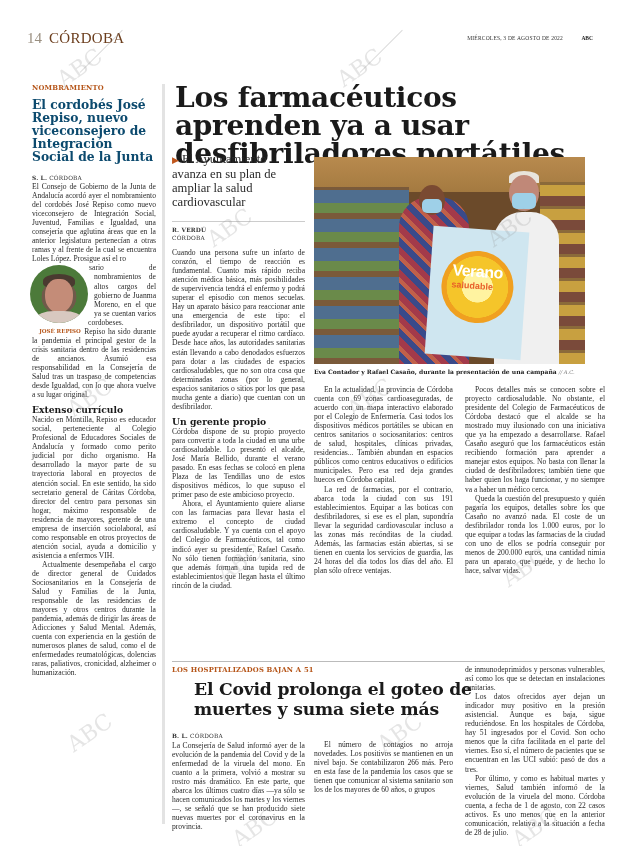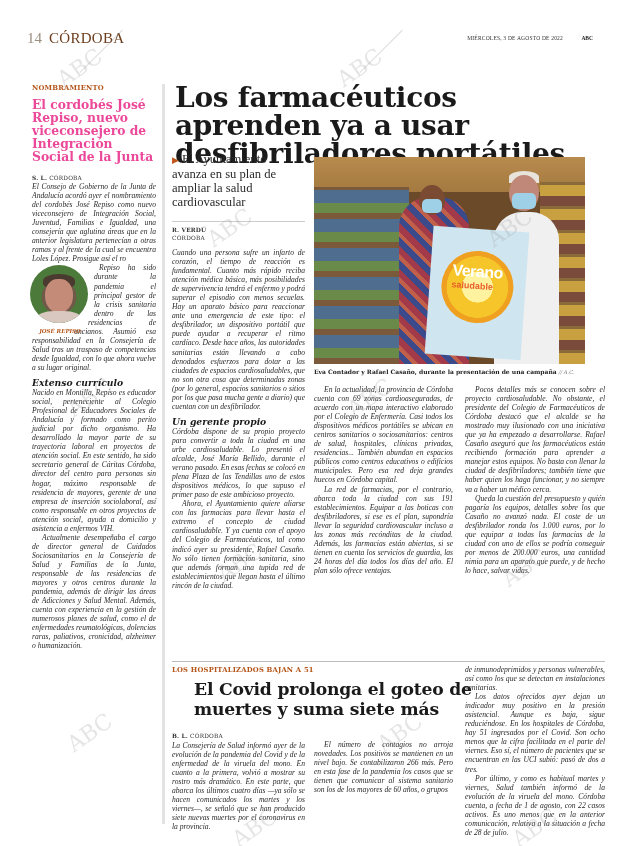--- a/index.html
+++ b/index.html
@@ -10,24 +10,24 @@
   .page-num { position: absolute; left: 0; top: 0; font-family: "Liberation Serif", serif; font-size: 15px; color: #9a8f80; }
   .section-name { position: absolute; left: 22px; top: 0; font-family: "Liberation Serif", serif; font-size: 15px; color: #6b3d1c; letter-spacing: 0.3px; }
   .date-line { position: absolute; right: 30px; top: 5px; font-family: "Liberation Serif", serif; font-size: 5.5px; color: #333; letter-spacing: 0.2px; }
   .brand { position: absolute; right: 0; top: 5px; font-family: "Liberation Serif", serif; font-size: 5.5px; font-weight: bold; color: #222; }
 
   .col-rule { position: absolute; background: #e3e3e3; }
 
   
   .left-col { position: absolute; left: 32px; top: 84px; width: 124px; }
   .kicker { font-family: "DejaVu Serif", serif; font-weight: bold; font-size: 6.8px; color: #b6561a; letter-spacing: 0.2px; }
-  .left-title { margin-top: 6px; font-family: "DejaVu Serif", serif; font-weight: bold; font-size: 12.3px; line-height: 13px; color: #ec4899; }
+  .left-title { margin-top: 6px; font-family: "DejaVu Serif", serif; font-weight: bold; font-size: 12.3px; line-height: 13px; color: #0c4a6e; }
   .byline { margin-top: 12px; font-family: "DejaVu Serif", serif; font-size: 5.8px; color: #333; letter-spacing: 0.2px; }
   .byline b { font-weight: bold; }
-  .body-text { font-family: "Liberation Serif", serif; font-size: 7.6px; line-height: 9.05px; color: #2a2a2a; text-align: justify; font-style: italic; }
+  .body-text { font-family: "Liberation Serif", serif; font-size: 7.6px; line-height: 9.05px; color: #2a2a2a; text-align: justify; }
   .body-text p { text-indent: 0; }
   .body-text p.ind { text-indent: 10px; }
   .subhead { font-family: "DejaVu Serif", serif; font-weight: bold; font-size: 9.2px; color: #1a1a1a; margin: 6px 0 1px 0; }
 
   .portrait-wrap { float: left; width: 60px; height: 72px; margin: 2px 4px 0 -2px; shape-outside: circle(50% at 50% 42%); position: relative; }
   .portrait { width: 58px; height: 58px; border-radius: 50%; background: radial-gradient(circle at 50% 55%, #c99a84 0 28%, #6f5a4a 29% 40%, #4c7a3a 41% 100%); position: relative; overflow: hidden; }
   .portrait .face { position: absolute; left: 15px; top: 14px; width: 28px; height: 34px; border-radius: 45% 45% 50% 50%; background: #c48c78; }
   .portrait .hair { position: absolute; left: 13px; top: 9px; width: 32px; height: 14px; border-radius: 50% 50% 30% 30%; background: #4a3a30; }
   .portrait .shirt { position: absolute; left: 6px; top: 46px; width: 46px; height: 20px; border-radius: 40% 40% 0 0; background: #d8c8c0; }
   .portrait-caption { position: absolute; left: 0; top: 62px; width: 60px; text-align: center; font-family: "DejaVu Serif", serif; font-weight: bold; font-size: 5.5px; color: #b6561a; }
@@ -100,20 +100,21 @@
       <span id="sb-p1a">El Consejo de Gobierno de la Junta de Andalucía acordó ayer el nombramiento del cordobés José Repiso como nuevo viceconsejero de Integración Social, Juventud, Familias e Igualdad, una consejería que aglutina áreas que en la anterior legislatura pertenecían a otras ramas y al frente de la cual se encuentra Loles López. Prosigue así el ro</span>
     </p>
     <div class="portrait-wrap">
       <div class="portrait">
         <div class="hair"></div>
           <div class="face"></div>
           <div class="shirt"></div>
       </div>
       <div class="portrait-caption">JOSÉ REPISO</div>
     </div>
+    <p><span id="sb-p1b">sario de nombramientos de altos cargos del gobierno de Juanma Moreno, en el que ya se cuentan varios cordobeses.</span></p>
     <p class="ind" style="clear:none;">Repiso ha sido durante la pandemia el principal gestor de la crisis sanitaria dentro de las residencias de ancianos. Asumió esa responsabilidad en la Consejería de Salud tras un traspaso de competencias desde Igualdad, con lo que ahora vuelve a su lugar original.</p>
     <div class="subhead" style="clear:both;">Extenso currículo</div>
     <p>Nacido en Montilla, Repiso es educador social, perteneciente al Colegio Profesional de Educadores Sociales de Andalucía y formado como perito judicial por dicho organismo. Ha desarrollado la mayor parte de su trayectoria laboral en proyectos de atención social. En este sentido, ha sido secretario general de Cáritas Córdoba, director del centro para personas sin hogar, máximo responsable de residencia de mayores, gerente de una empresa de inserción sociolaboral, así como responsable en otros proyectos de atención social, ayuda a domicilio y asistencia a enfermos VIH.</p>
     <p class="ind">Actualmente desempeñaba el cargo de director general de Cuidados Sociosanitarios en la Consejería de Salud y Familias de la Junta, responsable de las residencias de mayores y otros centros durante la pandemia, además de dirigir las áreas de Adicciones y Salud Mental. Además, cuenta con experiencia en la gestión de numerosos planes de salud, como el de enfermedades reumatológicas, dolencias raras, paliativos, cronicidad, alzheimer o humanización.</p>
   </div>
 </div>
 
 <h1 class="main-title">Los farmacéuticos aprenden ya a usar desfibriladores portátiles</h1>
 
 <div class="deck">

